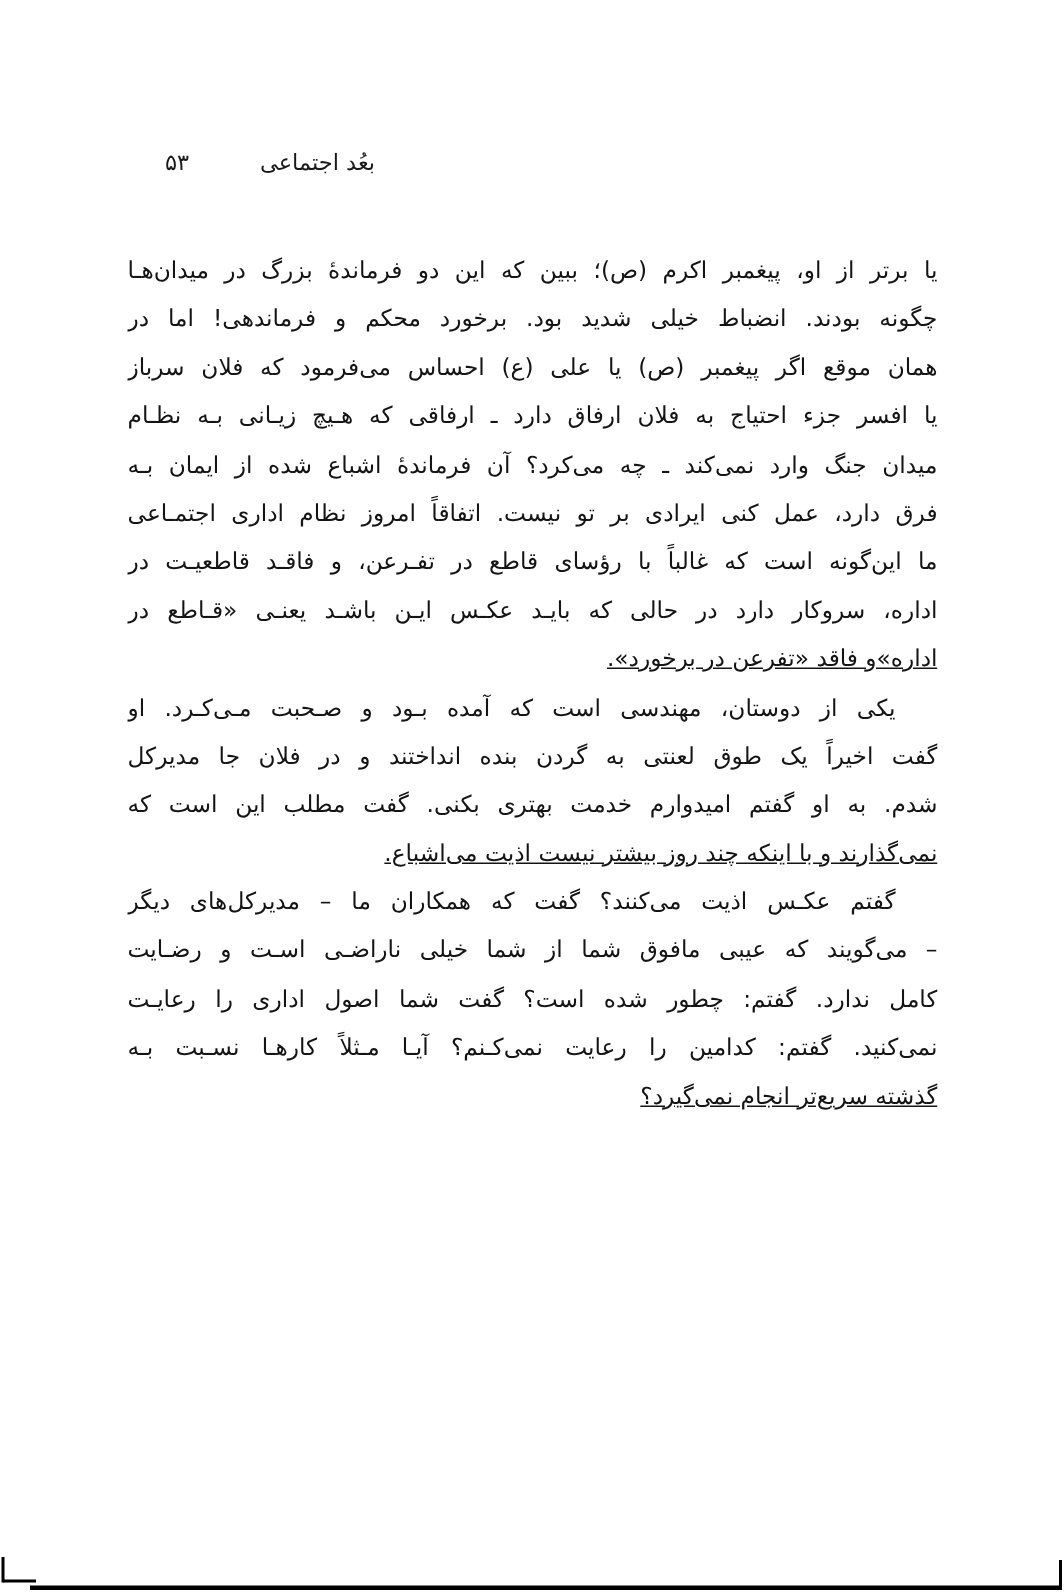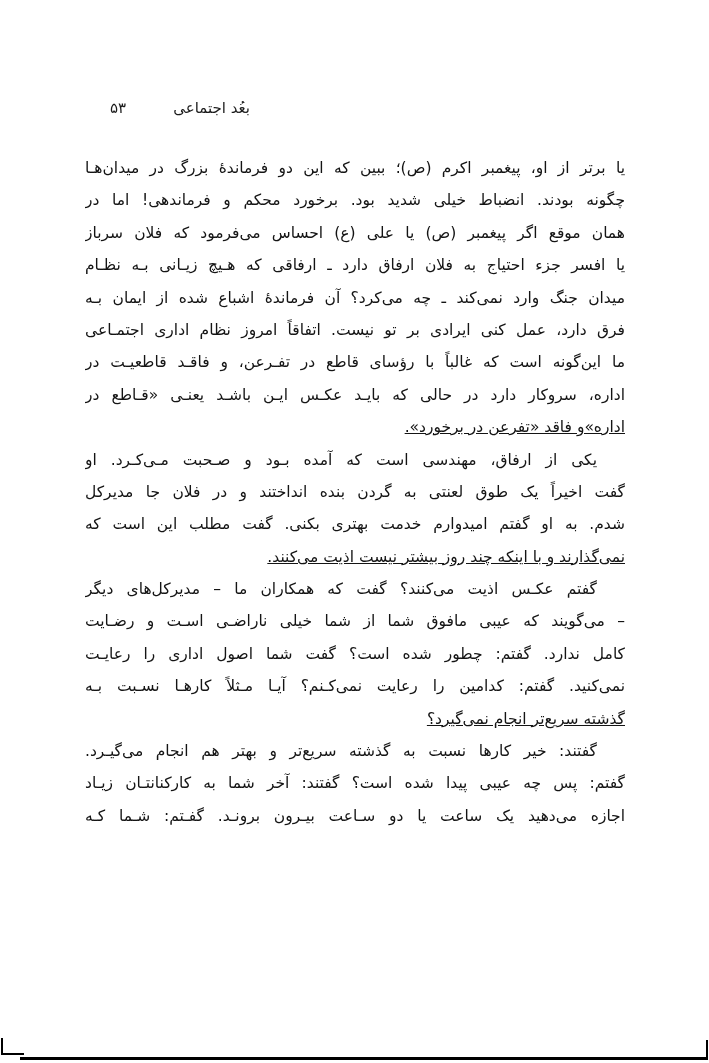--- a/index.html
+++ b/index.html
@@ -20,21 +20,21 @@
     width: 140px;
     direction: rtl;
     display: flex;
     justify-content: space-between;
     align-items: baseline;
     font-size: 15px;
     color: #1a1a1a;
   }
   .text-block {
     position: absolute;
-    top: 152px;
+    top: 164px;
     right: 84px;
     width: 540px;
     direction: rtl;
     font-size: 15.5px;
     color: #141414;
   }
   .para { margin: 0; }
   .line {
     height: 32.4px;
     line-height: 32.4px;
@@ -68,36 +68,31 @@
         <div class="line">چگونه بودند. انضباط خیلی شدید بود. برخورد محکم و فرماندهی! اما در</div>
         <div class="line">همان موقع اگر پیغمبر (ص) یا علی (ع) احساس می‌فرمود که فلان سرباز</div>
         <div class="line">یا افسر جزء احتیاج به فلان ارفاق دارد ـ ارفاقی که هـیچ زیـانی بـه نظـام</div>
         <div class="line">میدان جنگ وارد نمی‌کند ـ چه می‌کرد؟ آن فرماندهٔ اشباع شده از ایمان بـه</div>
         <div class="line">فرق دارد، عمل کنی ایرادی بر تو نیست. اتفاقاً امروز نظام اداری اجتمـاعی</div>
         <div class="line">ما این‌گونه است که غالباً با رؤسای قاطع در تفـرعن، و فاقـد قاطعیـت در</div>
         <div class="line">اداره، سروکار دارد در حالی که بایـد عکـس ایـن باشـد یعنـی «قـاطع در</div>
         <div class="line last">اداره»و فاقد «تفرعن در برخورد».</div>
       </div>
       <div class="para">
-        <div class="line indent">یکی از ارفاق، مهندسی است که آمده بـود و صـحبت مـی‌کـرد. او</div>
+        <div class="line indent">یکی از دوستان، مهندسی است که آمده بـود و صـحبت مـی‌کـرد. او</div>
         <div class="line">گفت اخیراً یک طوق لعنتی به گردن بنده انداختند و در فلان جا مدیرکل</div>
         <div class="line">شدم. به او گفتم امیدوارم خدمت بهتری بکنی. گفت مطلب این است که</div>
-        <div class="line last">نمی‌گذارند و با اینکه چند روز بیشتر نیست اذیت می‌کنند.</div>
+        <div class="line last">نمی‌گذارند و با اینکه چند روز بیشتر نیست اذیت می‌اشباع.</div>
       </div>
       <div class="para">
         <div class="line indent">گفتم عکـس اذیت می‌کنند؟ گفت که همکاران ما – مدیرکل‌های دیگر</div>
         <div class="line">– می‌گویند که عیبی مافوق شما از شما خیلی ناراضـی اسـت و رضـایت</div>
         <div class="line">کامل ندارد. گفتم: چطور شده است؟ گفت شما اصول اداری را رعایـت</div>
         <div class="line">نمی‌کنید. گفتم: کدامین را رعایت نمی‌کـنم؟ آیـا مـثلاً کارهـا نسـبت بـه</div>
         <div class="line last">گذشته سریع‌تر انجام نمی‌گیرد؟</div>
-      </div>
-      <div class="para">
-        <div class="line indent">گفتند: خیر کارها نسبت به گذشته سریع‌تر و بهتر هم انجام می‌گیـرد.</div>
-        <div class="line">گفتم: پس چه عیبی پیدا شده است؟ گفتند: آخر شما به کارکنانتـان زیـاد</div>
-        <div class="line">اجازه می‌دهید یک ساعت یا دو سـاعت بیـرون برونـد. گفـتم: شـما کـه</div>
       </div>
     </div>
 
   <div class="scan-mark scan-left-v"></div>
   <div class="scan-mark scan-left-h"></div>
   <div class="scan-mark scan-bottom-h"></div>
   <div class="scan-mark scan-right-v"></div>
 
 </div>
 

